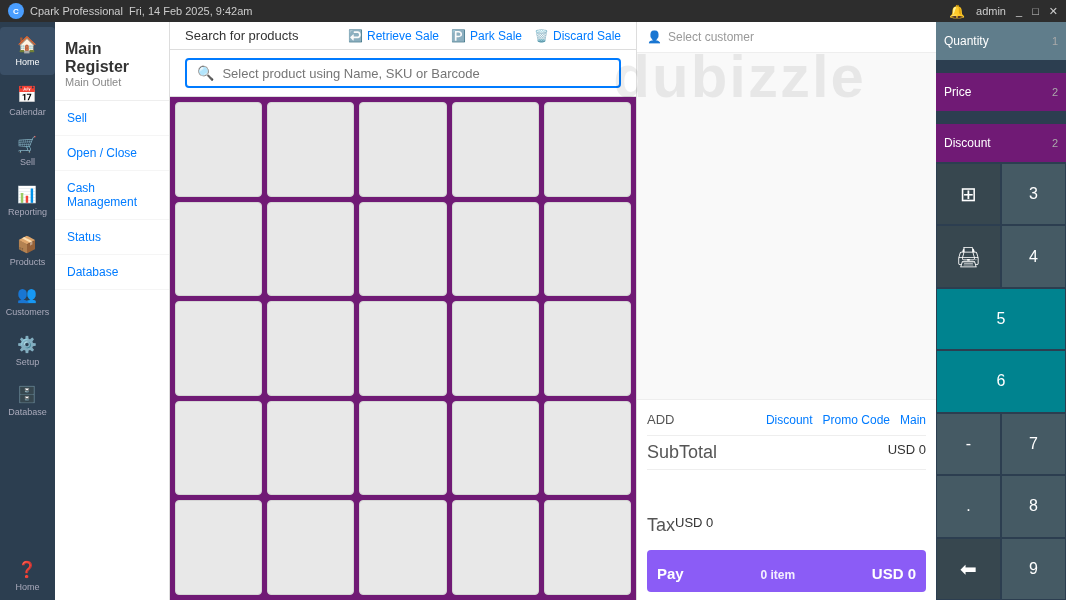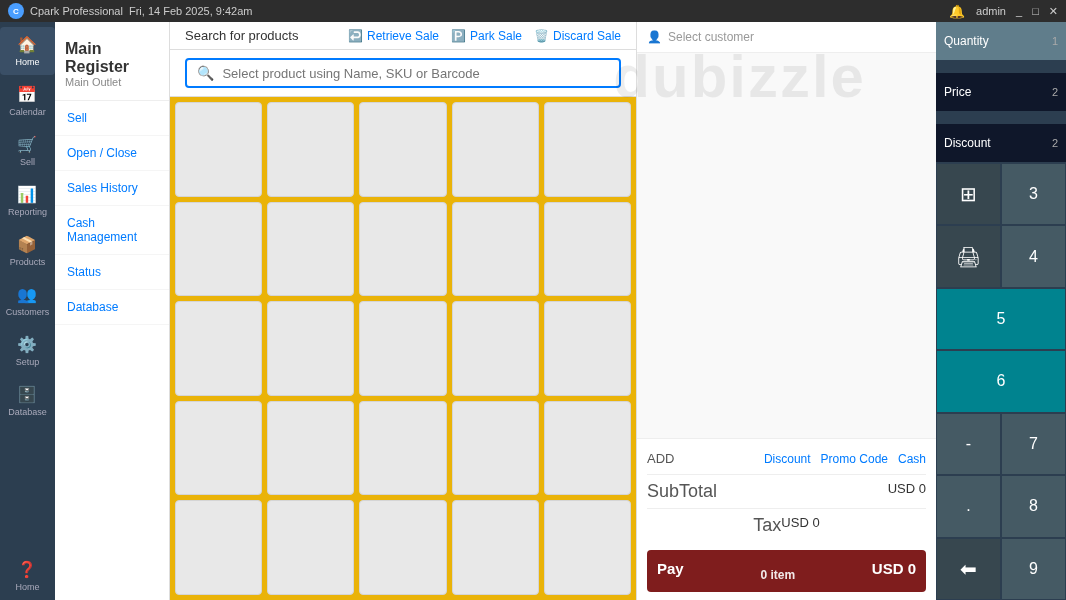--- a/index.html
+++ b/index.html
@@ -24,21 +24,21 @@
     .sidebar-item.active .sidebar-icon { color: #fff; }
 
     
     .left-menu { width: 115px; background: #fff; border-right: 1px solid #ddd; padding-top: 10px; }
     .left-menu-header { padding: 8px 10px 12px; border-bottom: 1px solid #eee; }
     .left-menu-title { font-size: 16px; font-weight: bold; color: #333; }
     .left-menu-subtitle { font-size: 11px; color: #888; }
     .left-menu-item { padding: 10px 12px; color: #007bff; font-size: 12px; cursor: pointer; border-bottom: 1px solid #f5f5f5; }
 
     
-    .center-content { flex: 1; display: flex; flex-direction: column; background: #eab308; overflow: hidden; }
+    .center-content { flex: 1; display: flex; flex-direction: column; background: #701a75; overflow: hidden; }
 
     
     .toolbar { background: #fff; padding: 6px 15px; display: flex; align-items: center; gap: 15px; border-bottom: 1px solid #ddd; justify-content: space-between; }
     .toolbar-search-label { font-size: 13px; color: #333; font-weight: 500; }
     .toolbar-actions { display: flex; align-items: center; gap: 12px; }
     .toolbar-btn { display: flex; align-items: center; gap: 4px; color: #007bff; font-size: 12px; cursor: pointer; background: none; border: none; }
 
     
     .search-container { padding: 8px 15px; background: #fff; border-bottom: 1px solid #ddd; }
     .search-box { display: flex; align-items: center; border: 2px solid #007bff; border-radius: 4px; padding: 5px 10px; background: #fff; }
@@ -55,30 +55,30 @@
     .customer-icon { color: #aaa; }
     .order-items-area { flex: 1; background: #f9f9f9; }
     .order-footer { padding: 8px 10px; border-top: 1px solid #eee; }
     .order-add-row { display: flex; align-items: center; justify-content: space-between; padding: 4px 0 8px; border-bottom: 1px solid #eee; gap: 8px; }
     .order-add-label { font-size: 13px; color: #555; font-weight: 500; }
     .order-add-actions { display: flex; gap: 10px; }
     .order-add-btn { color: #007bff; font-size: 12px; cursor: pointer; }
     .order-total-row { display: flex; justify-content: space-between; padding: 6px 0; border-bottom: 1px solid #eee; }
     .order-total-label { font-size: 18px; color: #555; }
     .order-total-value { font-size: 13px; font-weight: 500; color: #333; }
-    .order-tax-row { display: flex; justify-content: center; padding: 6px 0; }
-    .pay-btn { margin-top: 8px; background: #7f1d1d; color: #fff; border: none; border-radius: 4px; padding: 10px; width: 100%; display: flex; justify-content: space-between; align-items: flex-start; cursor: pointer; font-size: 14px; font-weight: bold; }
+    .order-tax-row { display: flex; justify-content: flex-start; padding: 6px 0; margin-top: 39px; }
+    .pay-btn { margin-top: 8px; background: #8b5cf6; color: #fff; border: none; border-radius: 4px; padding: 10px; width: 100%; display: flex; justify-content: space-between; align-items: flex-end; cursor: pointer; font-size: 14px; font-weight: bold; }
     .pay-btn-label { font-size: 15px; }
     .pay-btn-items { font-size: 12px; opacity: 0.9; margin-top: 8px; }
     .pay-btn-total { font-size: 15px; }
 
     
     .numpad-panel { width: 130px; background: #2c3e50; display: flex; flex-direction: column; }
     .numpad-top { display: flex; flex-direction: column; gap: 12px; }
-    .numpad-label-btn { background: #0f172a; color: #fff; border: none; border-bottom: 1px solid #2c3e50; padding: 12px 8px; text-align: left; font-size: 12px; cursor: pointer; display: flex; justify-content: space-between; align-items: center; }
+    .numpad-label-btn { background: #701a75; color: #fff; border: none; border-bottom: 1px solid #2c3e50; padding: 12px 8px; text-align: left; font-size: 12px; cursor: pointer; display: flex; justify-content: space-between; align-items: center; }
     .numpad-label-btn.active { background: #607d8b; }
     .numpad-label-btn .num-key { color: #aaa; font-size: 11px; }
 
     .numpad-grid { display: grid; grid-template-columns: 1fr 1fr; flex: 1; }
     .numpad-key { background: #455a64; color: #fff; border: 1px solid #2c3e50; font-size: 16px; display: flex; align-items: center; justify-content: center; cursor: pointer; min-height: 50px; }
     .numpad-key.special { background: #37474f; font-size: 20px; }
     .numpad-key.span-2 { grid-column: span 2; }
     .numpad-key.teal { background: #00838f; }
 
     
@@ -143,21 +143,20 @@
     </div>
   </div>
 
   <div class="left-menu">
     <div class="left-menu-header">
       <div class="left-menu-title">Main Register</div>
       <div class="left-menu-subtitle">Main Outlet</div>
     </div>
     <div class="left-menu-item">Sell</div>
     <div class="left-menu-item">Open / Close</div>
-    <div class="left-menu-item">Sales History</div>
     <div class="left-menu-item">Cash Management</div>
     <div class="left-menu-item">Status</div>
     <div class="left-menu-item">Database</div>
   </div>
 
   <div class="center-content">
 
     <div class="toolbar">
       <span class="toolbar-search-label">Search for products</span>
       <div class="toolbar-actions">
@@ -217,21 +216,21 @@
       <span class="customer-icon">👤</span>
       <span>Select customer</span>
     </div>
     <div class="order-items-area"></div>
     <div class="order-footer">
       <div class="order-add-row">
         <span class="order-add-label">ADD</span>
         <div class="order-add-actions">
           <span class="order-add-btn">Discount</span>
           <span class="order-add-btn">Promo Code</span>
-          <span class="order-add-btn">Cash</span>
+          <span class="order-add-btn">Main</span>
         </div>
       </div>
       <div class="order-total-row">
         <span class="order-total-label">SubTotal</span>
         <span class="order-total-value">USD 0</span>
       </div>
       <div class="order-tax-row">
         <span class="order-total-label">Tax</span>
         <span class="order-total-value">USD 0</span>
       </div>

